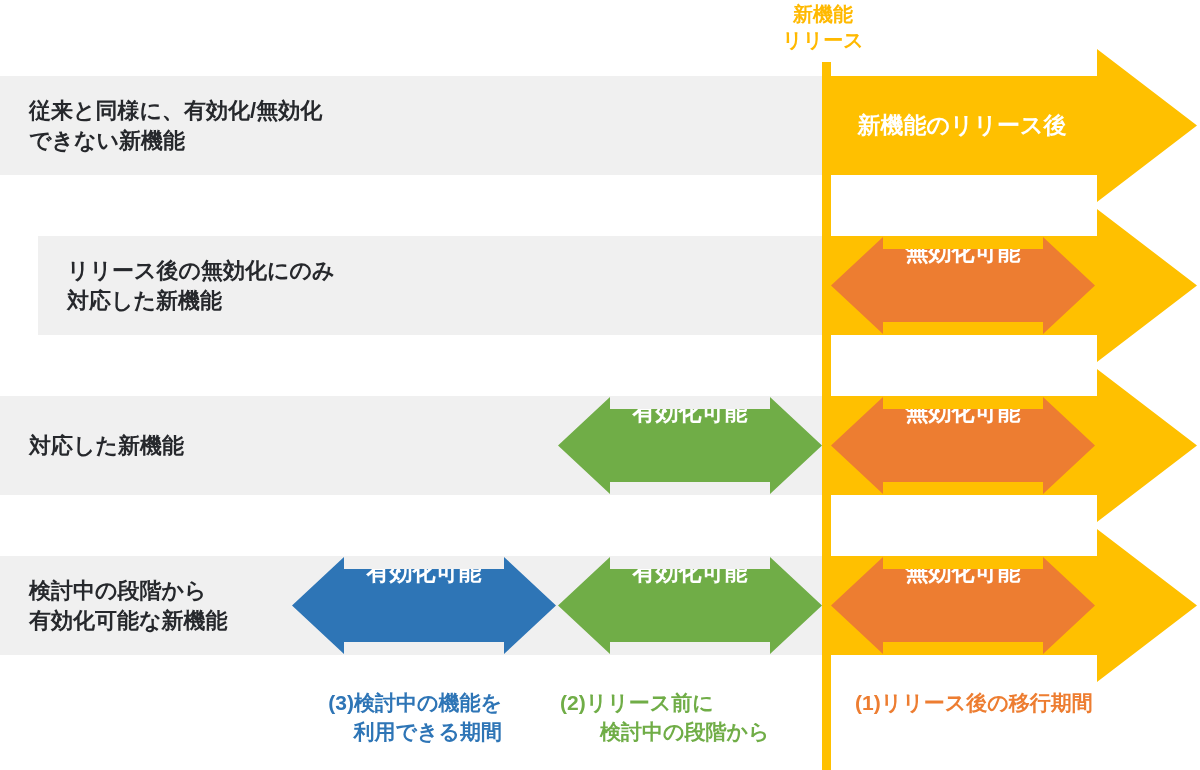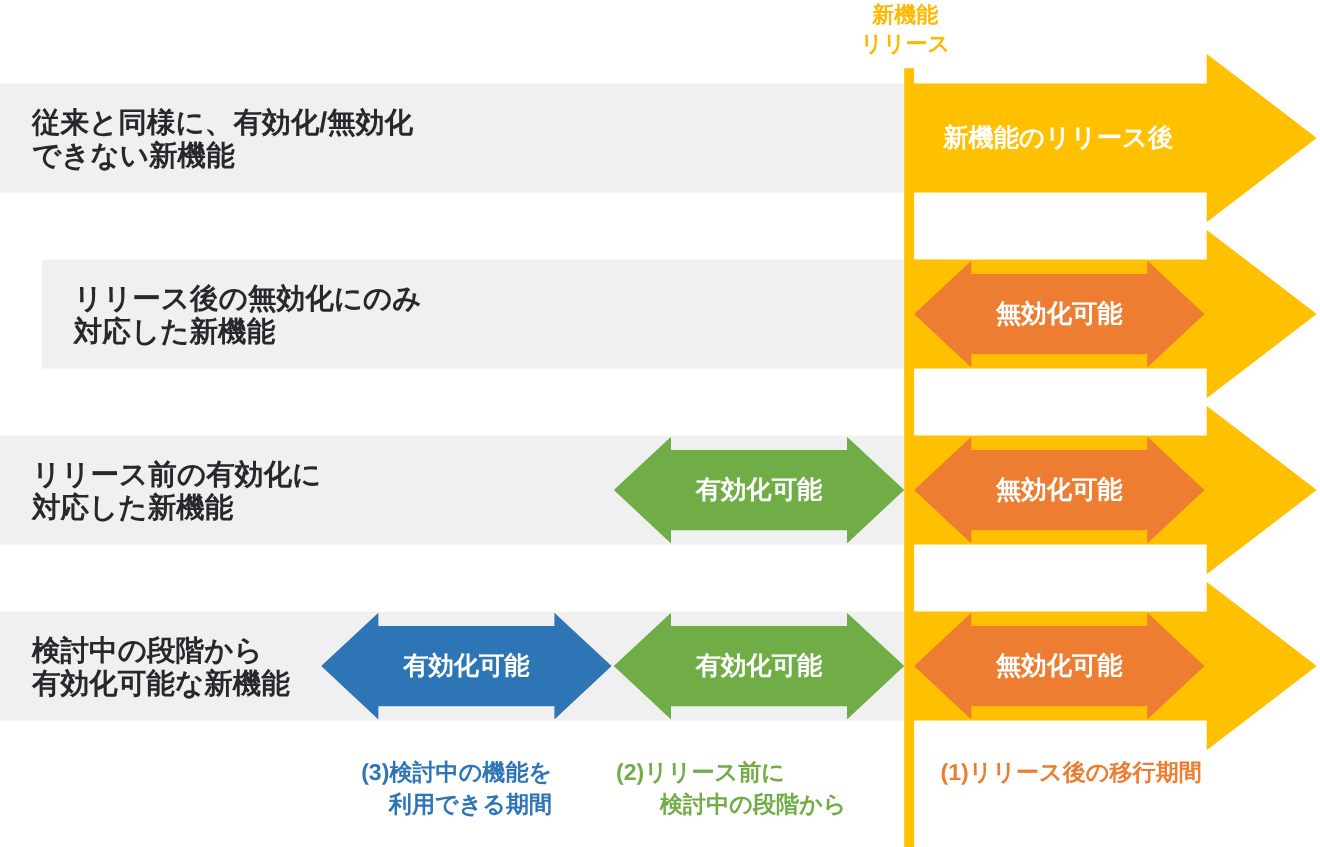--- a/index.html
+++ b/index.html
@@ -37,41 +37,41 @@
   
   .band{
     position:absolute;left:0;width:822px;height:99px;
     background:var(--band);
     display:flex;flex-direction:column;justify-content:center;
     padding-left:29px;
     z-index:1;
   }
   .band .row-label{
     color:var(--dark);
-    font-size:26px;font-weight:bold;line-height:30px;
+    font-size:22px;font-weight:bold;line-height:30px;
   }
   .band1{top:76px;} .band2{top:236px;margin-left:38px;} .band3{top:396px;} .band4{top:556px;}
   
   .arrow-right{
     position:absolute;left:827px;width:373px;height:153px;
     background:var(--yellow);
     clip-path:polygon(0 27px,270px 27px,270px 0,370px 76.5px,270px 153px,270px 126px,0 126px);
     z-index:2;
   }
   .ar1{top:49px;} .ar2{top:209px;} .ar3{top:369px;} .ar4{top:529px;}
   .arrow-right .arrow-text{
     position:absolute;left:0;top:27px;width:270px;height:99px;
     display:flex;align-items:center;justify-content:center;
     color:var(--white);font-size:23px;font-weight:bold;
   }
   
   .darrow{
     position:absolute;width:264px;height:97px;
     clip-path:polygon(0 48.5px,52px 0,52px 12px,212px 12px,212px 0,264px 48.5px,212px 97px,212px 85px,52px 85px,52px 97px);
-    display:flex;align-items:center;justify-content:center;
+    display:flex;justify-content:center;
     color:var(--white);font-size:23px;font-weight:bold;
     z-index:3;
   }
   .darrow.orange{background:var(--orange);left:831px;}
   .darrow.green{background:var(--green);left:558px;}
   .darrow.blue{background:var(--blue);left:292px;}
   .dr2{top:237px;} .dr3{top:397px;} .dr4{top:557px;}
   
   .legend{
     position:absolute;top:688px;
@@ -105,21 +105,20 @@
   <div class="band band2">
     <div class="row-label">リリース後の無効化にのみ</div>
     <div class="row-label">対応した新機能</div>
   </div>
   <div class="arrow-right ar2"></div>
   <div class="darrow orange dr2">
     <span>無効化可能</span>
   </div>
 
   <div class="band band3">
-    <div class="row-label">リリース前の有効化に</div>
     <div class="row-label">対応した新機能</div>
   </div>
   <div class="arrow-right ar3"></div>
   <div class="darrow green dr3">
     <span>有効化可能</span>
   </div>
   <div class="darrow orange dr3">
     <span>無効化可能</span>
   </div>
 

